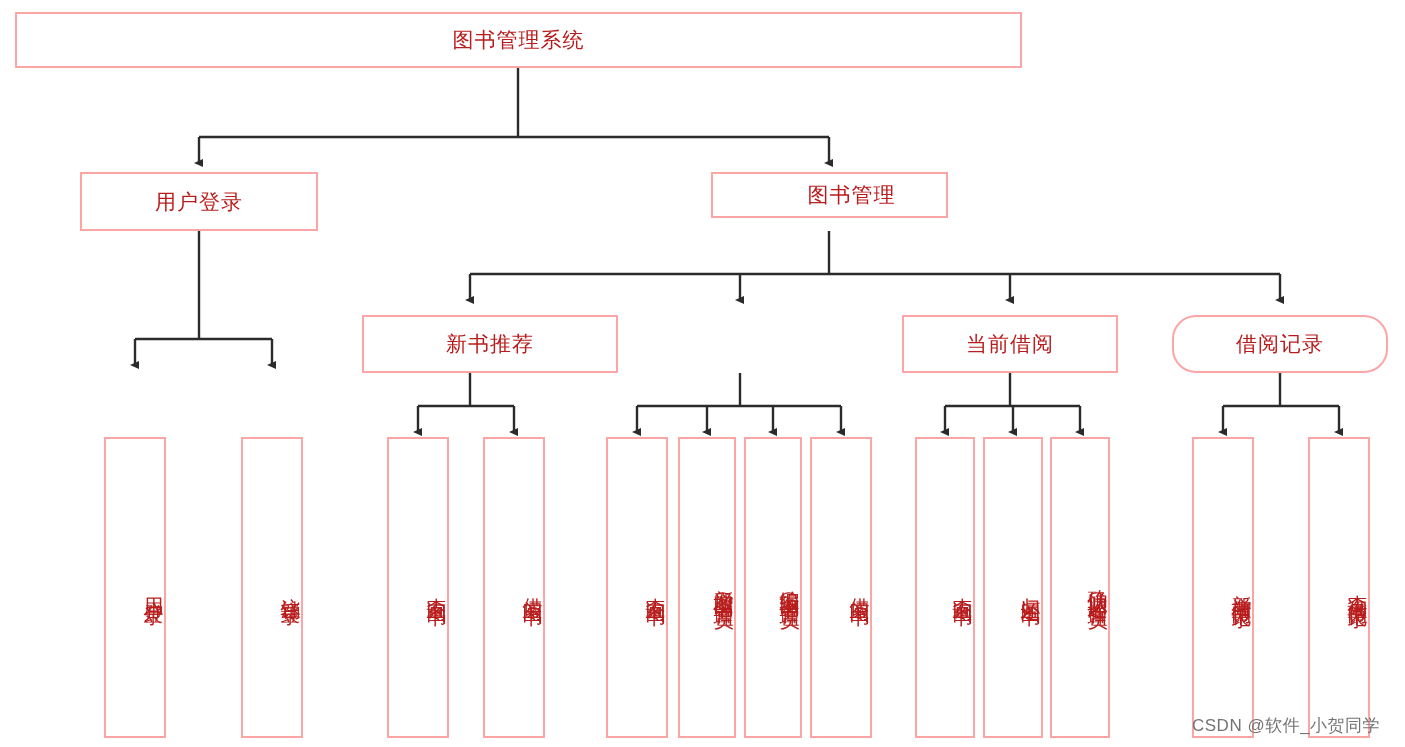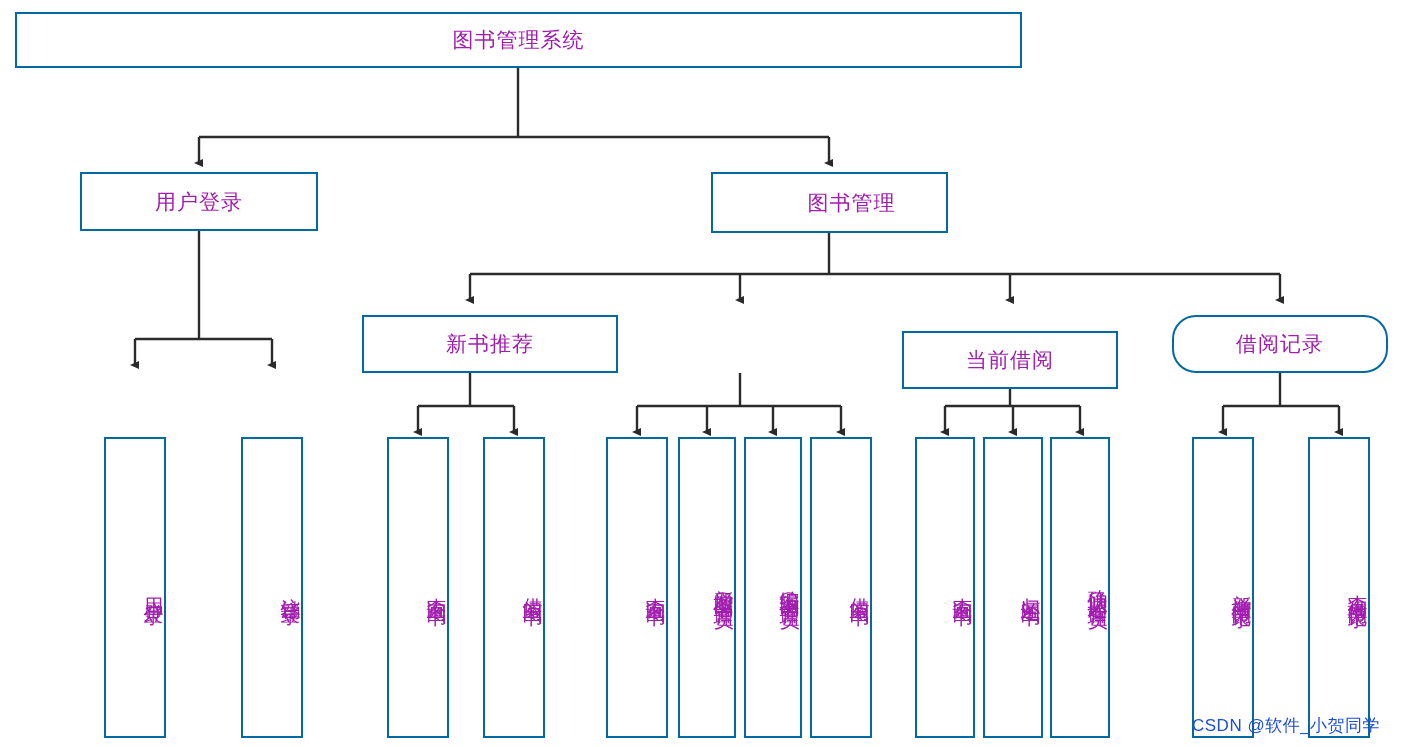--- a/index.html
+++ b/index.html
@@ -20,25 +20,25 @@
     position: absolute;
     left: 0; top: 0;
     width: 1405px;
     height: 747px;
     pointer-events: none;
   }
   .node {
     position: absolute;
     box-sizing: border-box;
     background: #ffffff;
-    border: 2px solid #0369a1;
+    border: 2px solid #fca5a5;
     display: flex;
     align-items: center;
     justify-content: center;
-    color: #a21caf;
+    color: #b91c1c;
     z-index: 2;
   }
   .node.h {
     font-size: 21px;
     letter-spacing: 1px;
     line-height: 1.1;
   }
   .node.root {
     font-size: 21px;
   }
@@ -57,21 +57,21 @@
     text-orientation: upright;
     white-space: normal;
     text-align: center;
     max-height: 100%;
   }
   .watermark {
     position: absolute;
     left: 1192px;
     top: 714px;
     font-size: 17px;
-    color: #1d4ed8;
+    color: #737373;
     letter-spacing: 0.5px;
     z-index: 5;
     white-space: nowrap;
   }
 </style>
 </head>
 <body>
 
 <div id="canvas">
 
@@ -114,24 +114,24 @@
         <line x1="1280" y1="373" x2="1280" y2="406"></line>
         <line x1="1223" y1="406" x2="1339" y2="406"></line>
         <line x1="1223" y1="406" x2="1223" y2="432" marker-end="url(#arrow)"></line>
         <line x1="1339" y1="406" x2="1339" y2="432" marker-end="url(#arrow)"></line>
       </g>
   </svg>
 
   <div class="node h root" style="left: 15px; top: 12px; width: 1007px; height: 56px;">图书管理系统</div>
 
   <div class="node h" style="left: 80px; top: 172px; width: 238px; height: 59px;">用户登录</div>
-  <div class="node h" style="left: 711px; top: 172px; width: 237px; height: 61px; padding-left: 44px;">图书管理</div>
+  <div class="node h" style="left: 711px; top: 172px; width: 237px; height: 46px; padding-left: 44px;">图书管理</div>
 
   <div class="node h" style="left: 362px; top: 315px; width: 256px; height: 58px;">新书推荐</div>
-  <div class="node h" style="left: 902px; top: 315px; width: 216px; height: 58px; margin-top: 16px;">当前借阅</div>
+  <div class="node h" style="left: 902px; top: 315px; width: 216px; height: 58px;">当前借阅</div>
   <div class="node h" style="left: 1172px; top: 315px; width: 216px; height: 58px; border-radius: 24px;">借阅记录</div>
 
   <div class="node v" style="left: 104px; top: 437px; width: 62px; height: 301px;">
     <span class="vtext">用户登录</span>
   </div>
   <div class="node v" style="left: 241px; top: 437px; width: 62px; height: 301px;">
     <span class="vtext">注销登录</span>
   </div>
   <div class="node v" style="left: 387px; top: 437px; width: 62px; height: 301px;">
     <span class="vtext">查询图书</span>

